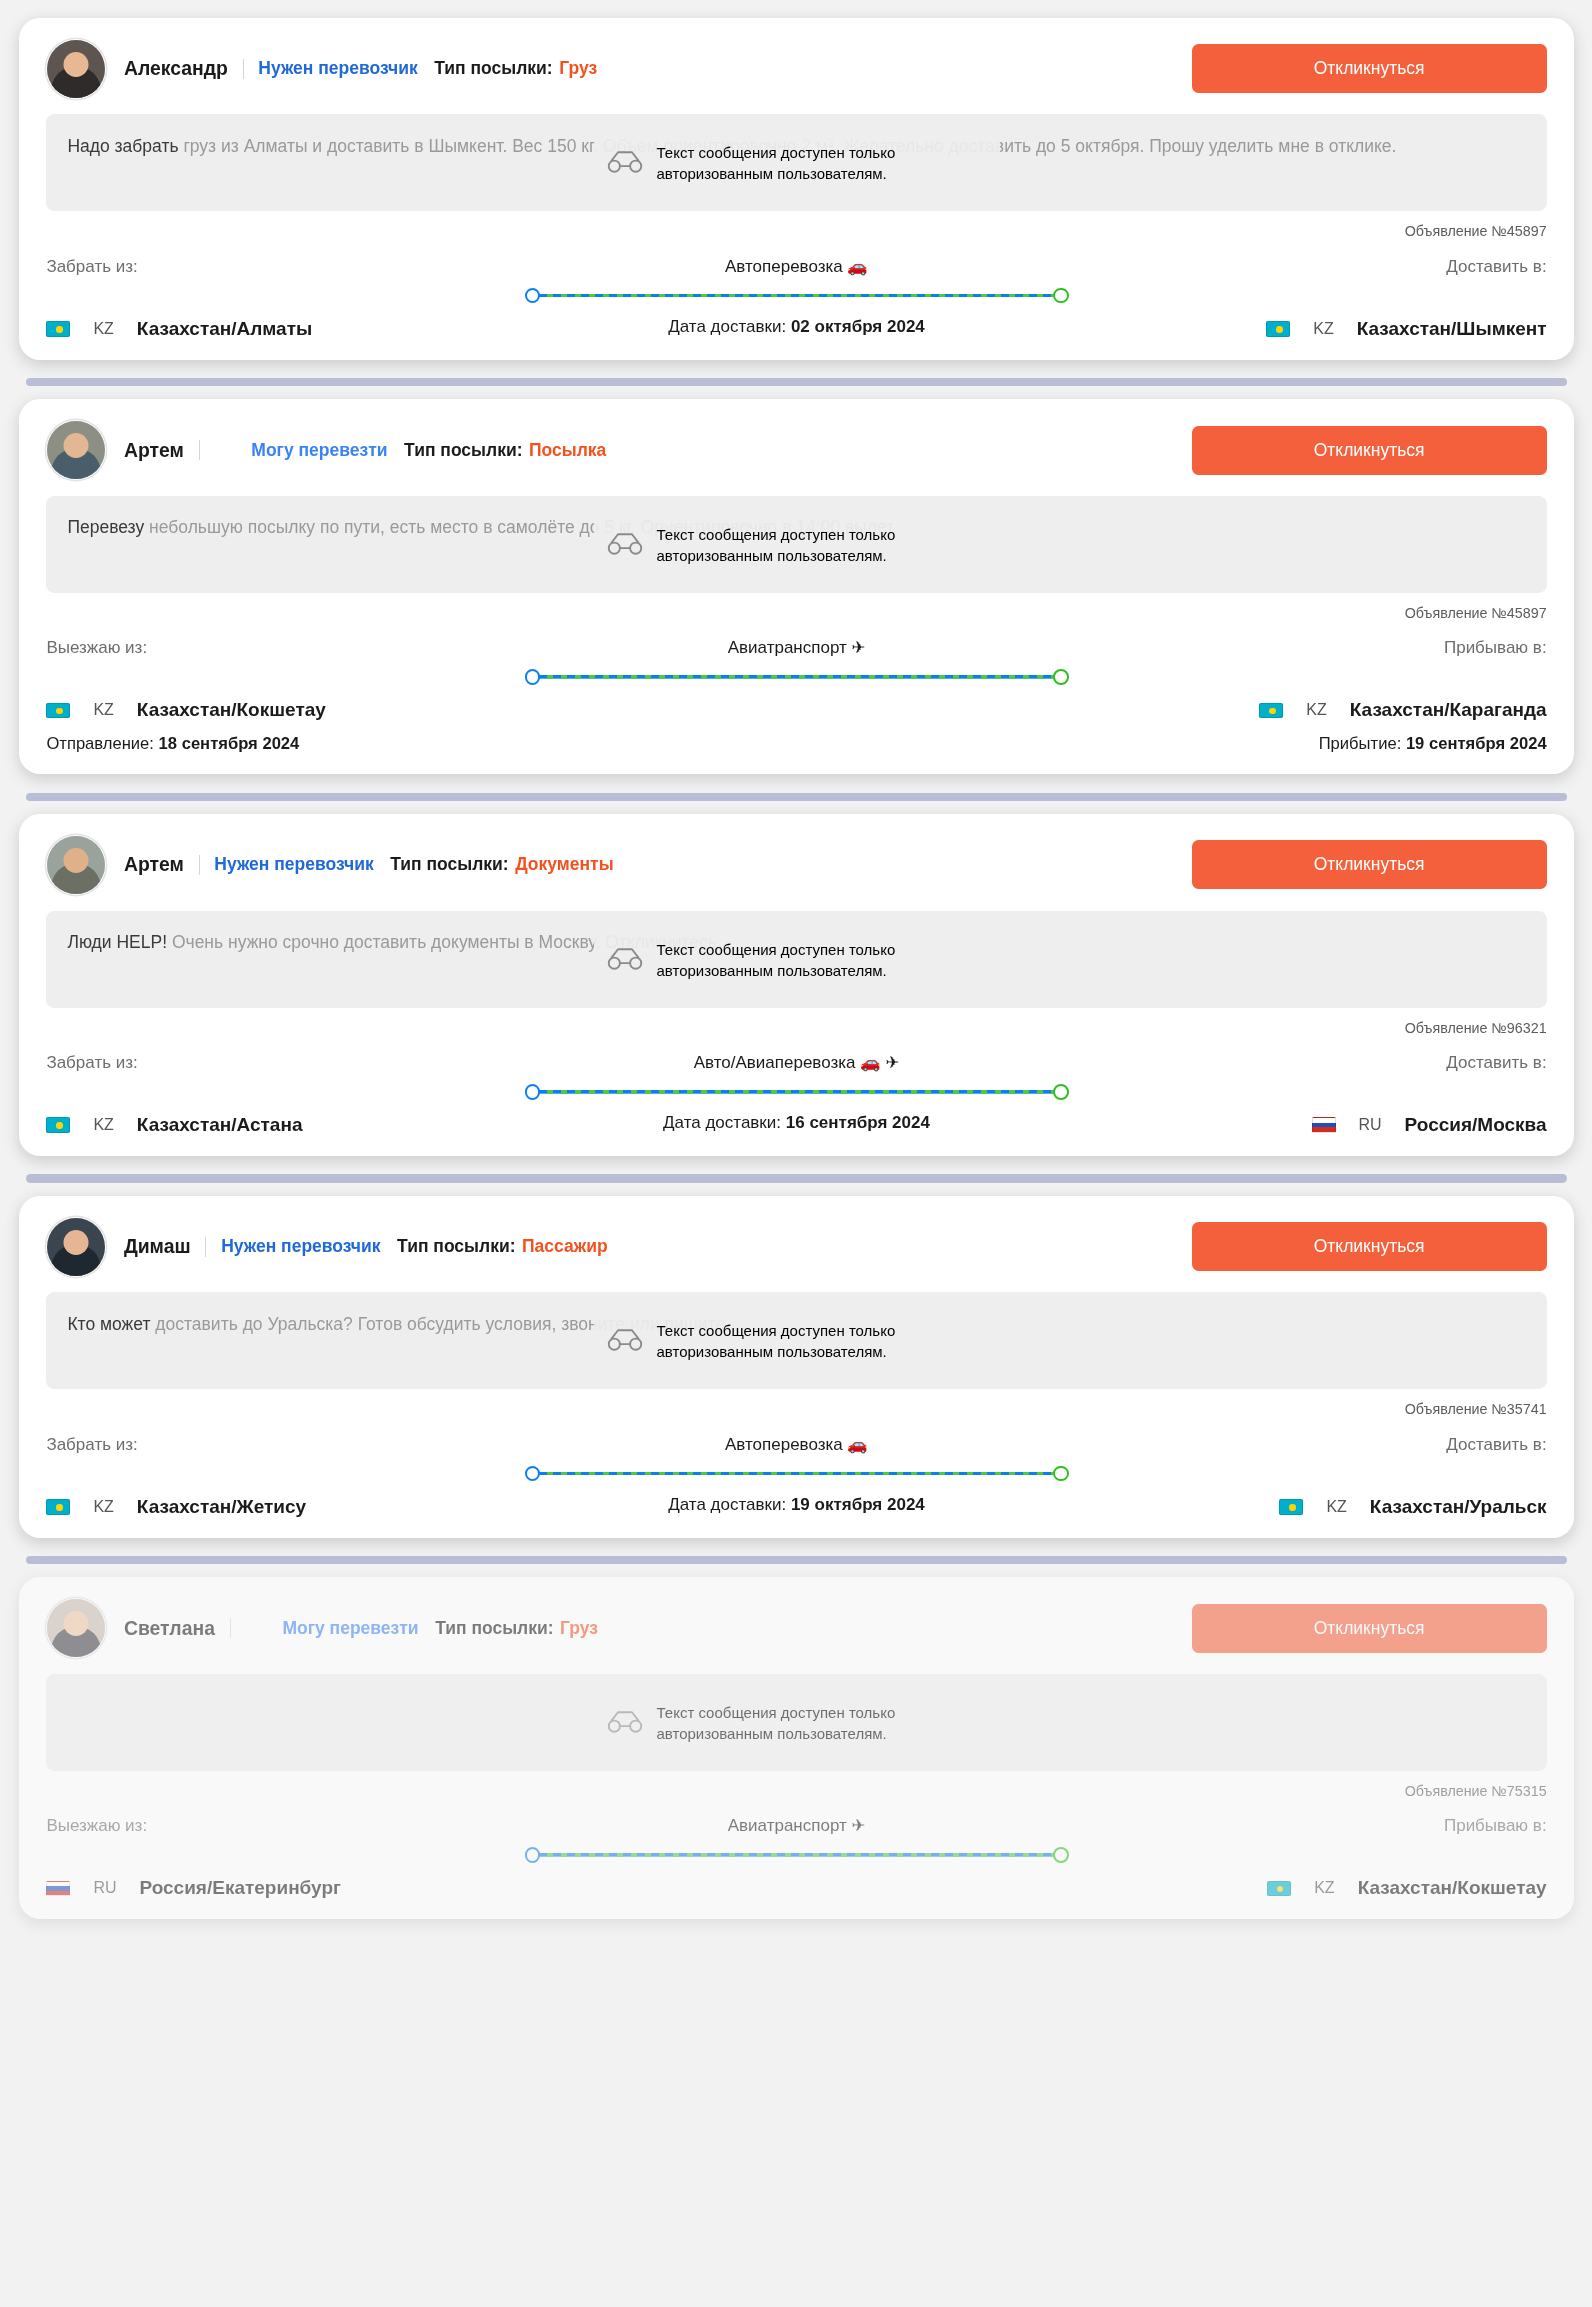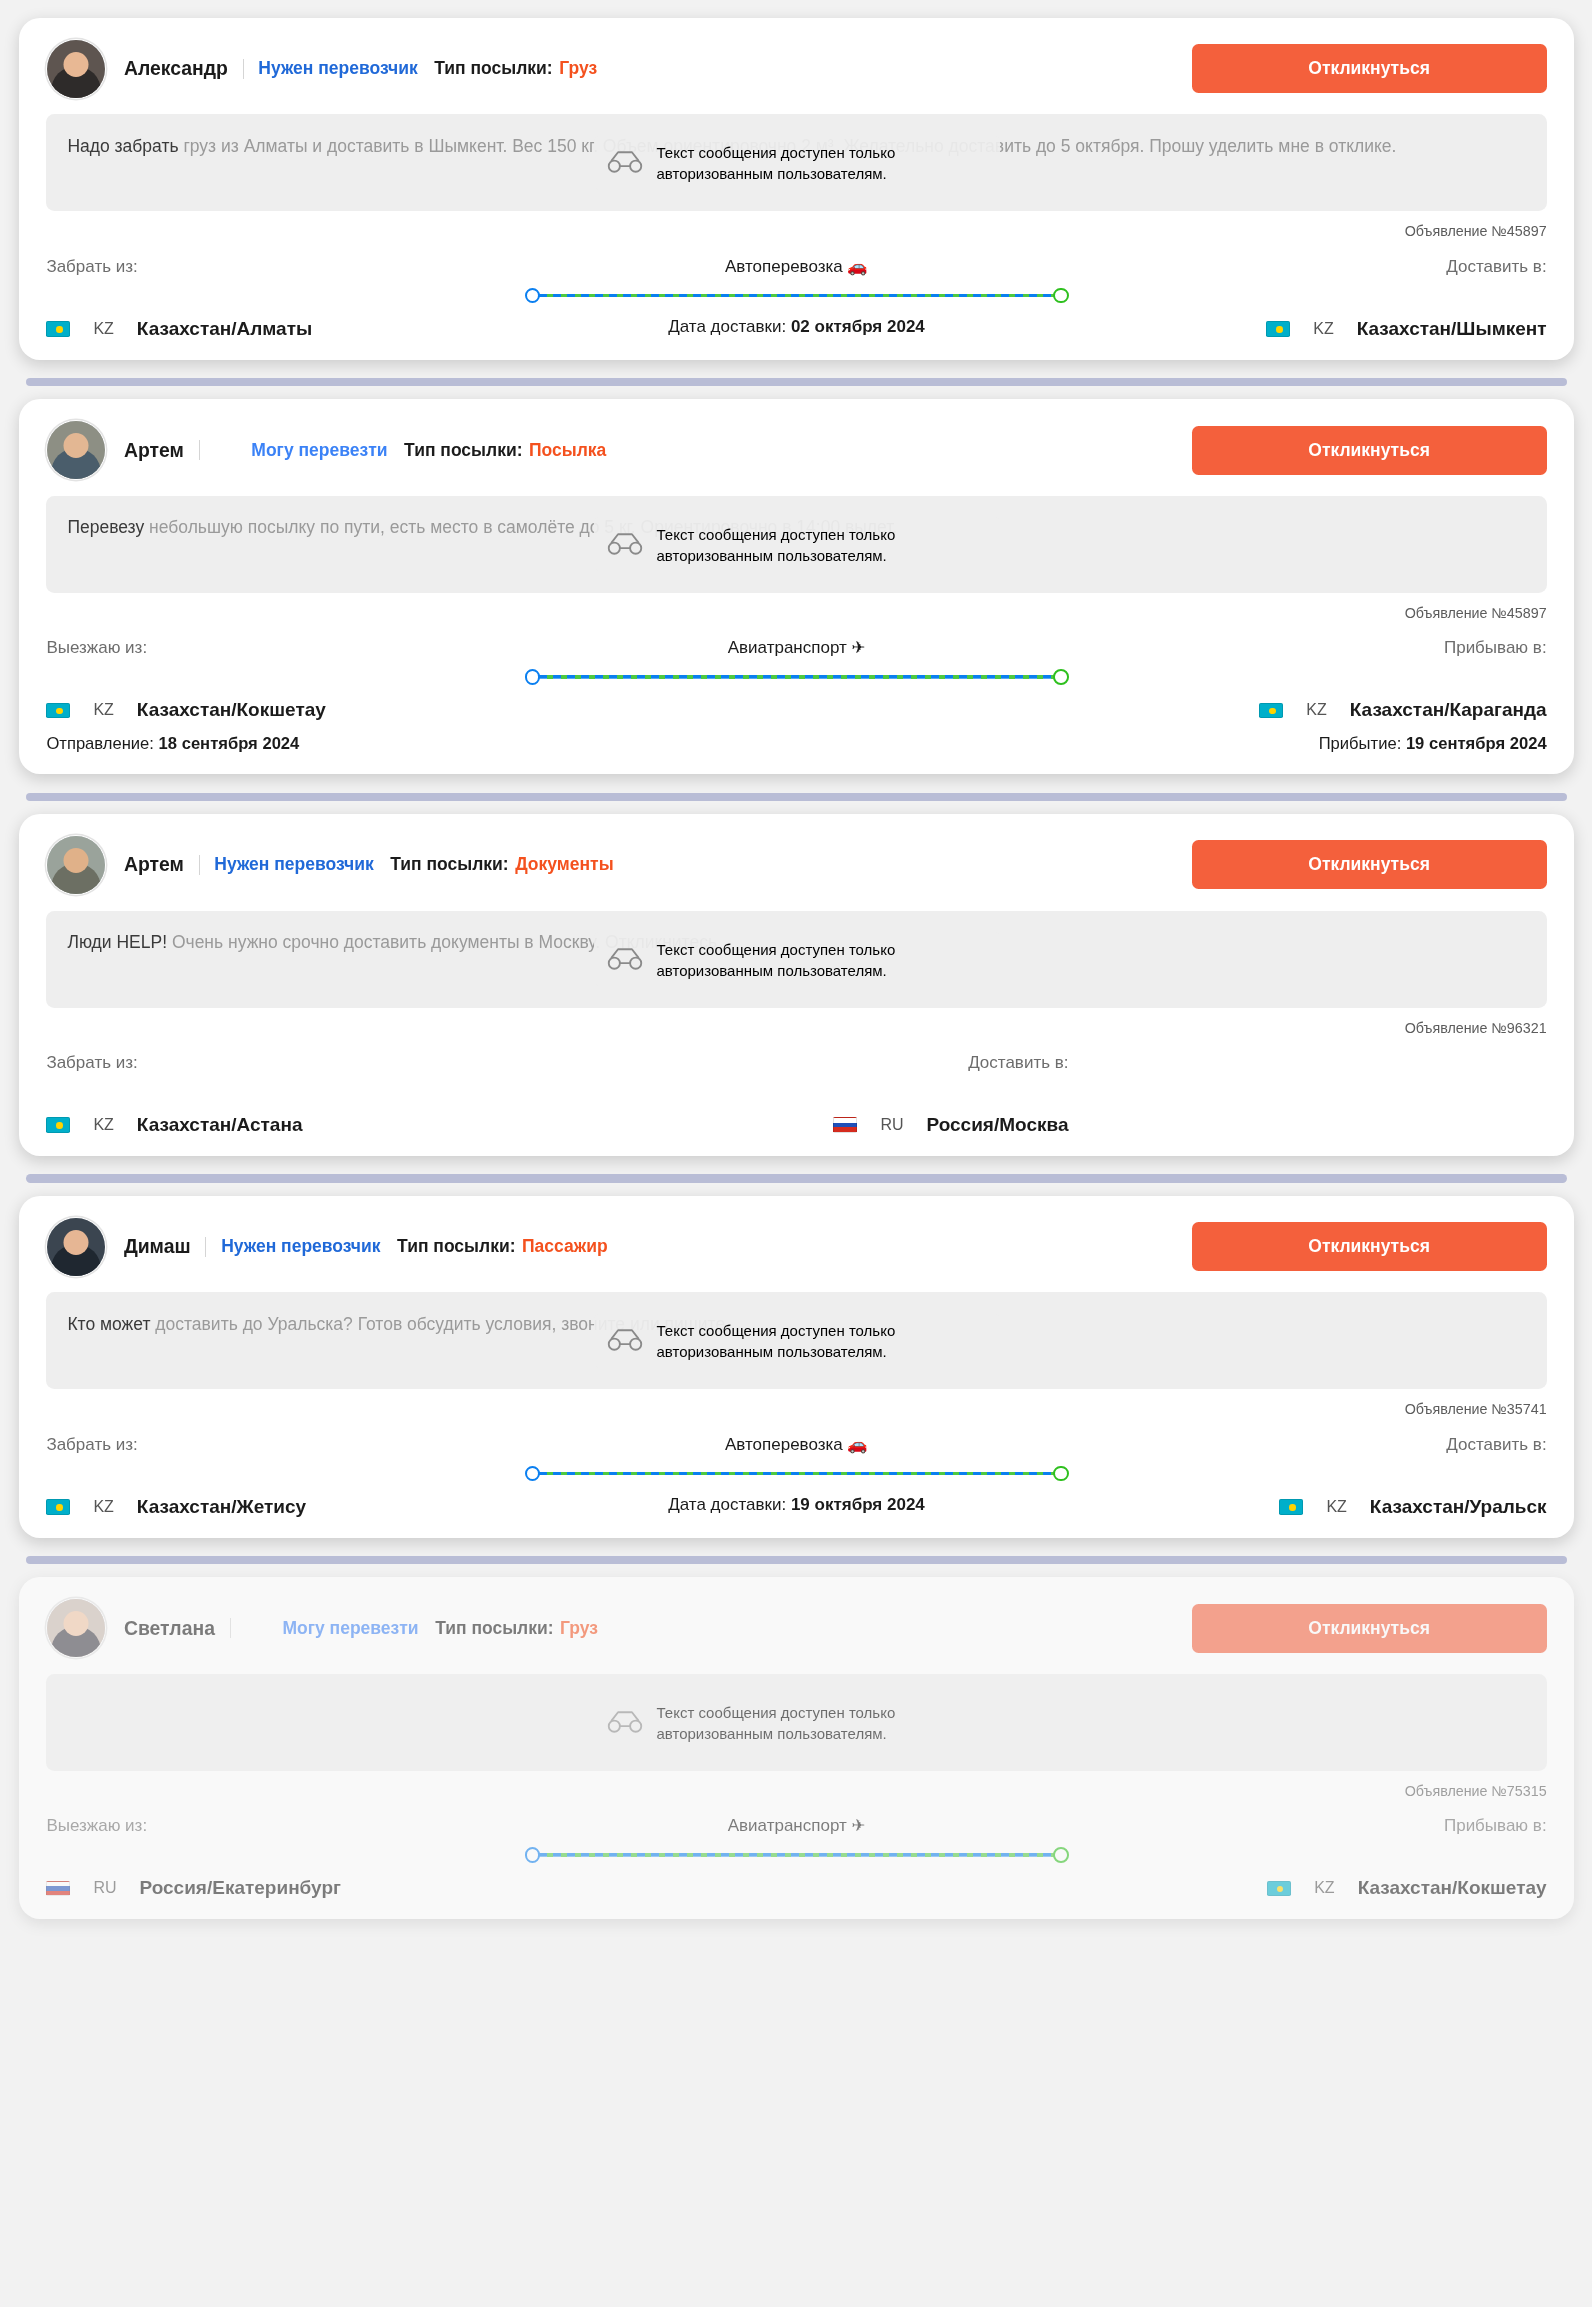--- a/index.html
+++ b/index.html
@@ -98,21 +98,21 @@
     font-size: 17.5px;
     font-weight: bold;
     color: #f4511e;
     margin-left: 6.5px;
   }
   .respond-btn {
     flex: 0 0 auto;
     background: #f4603c;
     color: #ffffff;
     font-size: 17.5px;
-    font-weight: bold;
+    font-weight: normal;
     border: none;
     border-radius: 6.5px;
     padding: 14px 25px;
     min-width: 355px;
     text-align: center;
     cursor: pointer;
     font-family: "Liberation Sans", sans-serif;
   }
 
   
@@ -445,20 +445,29 @@
           <div class="ad-no">Объявление №96321</div>
           <div class="route">
             <div class="route-col-left">
               <div class="route-head">Забрать из:</div>
               <div class="place">
                 <span class="flag kz"></span>
                 <span class="cc">KZ</span>
                 <span>Казахстан/Астана</span>
               </div>
             </div>
+            <div class="route-col-center">
+              <div class="transport-mode"><span>Авто/Авиаперевозка</span><span class="mode-icon">🚗</span><span class="mode-icon">✈</span></div>
+              <div class="line-row">
+                <span class="dot start"></span>
+                <span class="dash-line"></span>
+                <span class="dot end"></span>
+              </div>
+              <div class="date-center"><span>Дата доставки:</span> <b>16 сентября 2024</b></div>
+            </div>
             <div class="route-col-right">
               <div class="route-head">Доставить в:</div>
               <div class="place">
                 <span class="flag ru"></span>
                 <span class="cc">RU</span>
                 <span>Россия/Москва</span>
               </div>
             </div>
           </div>
         </div>

